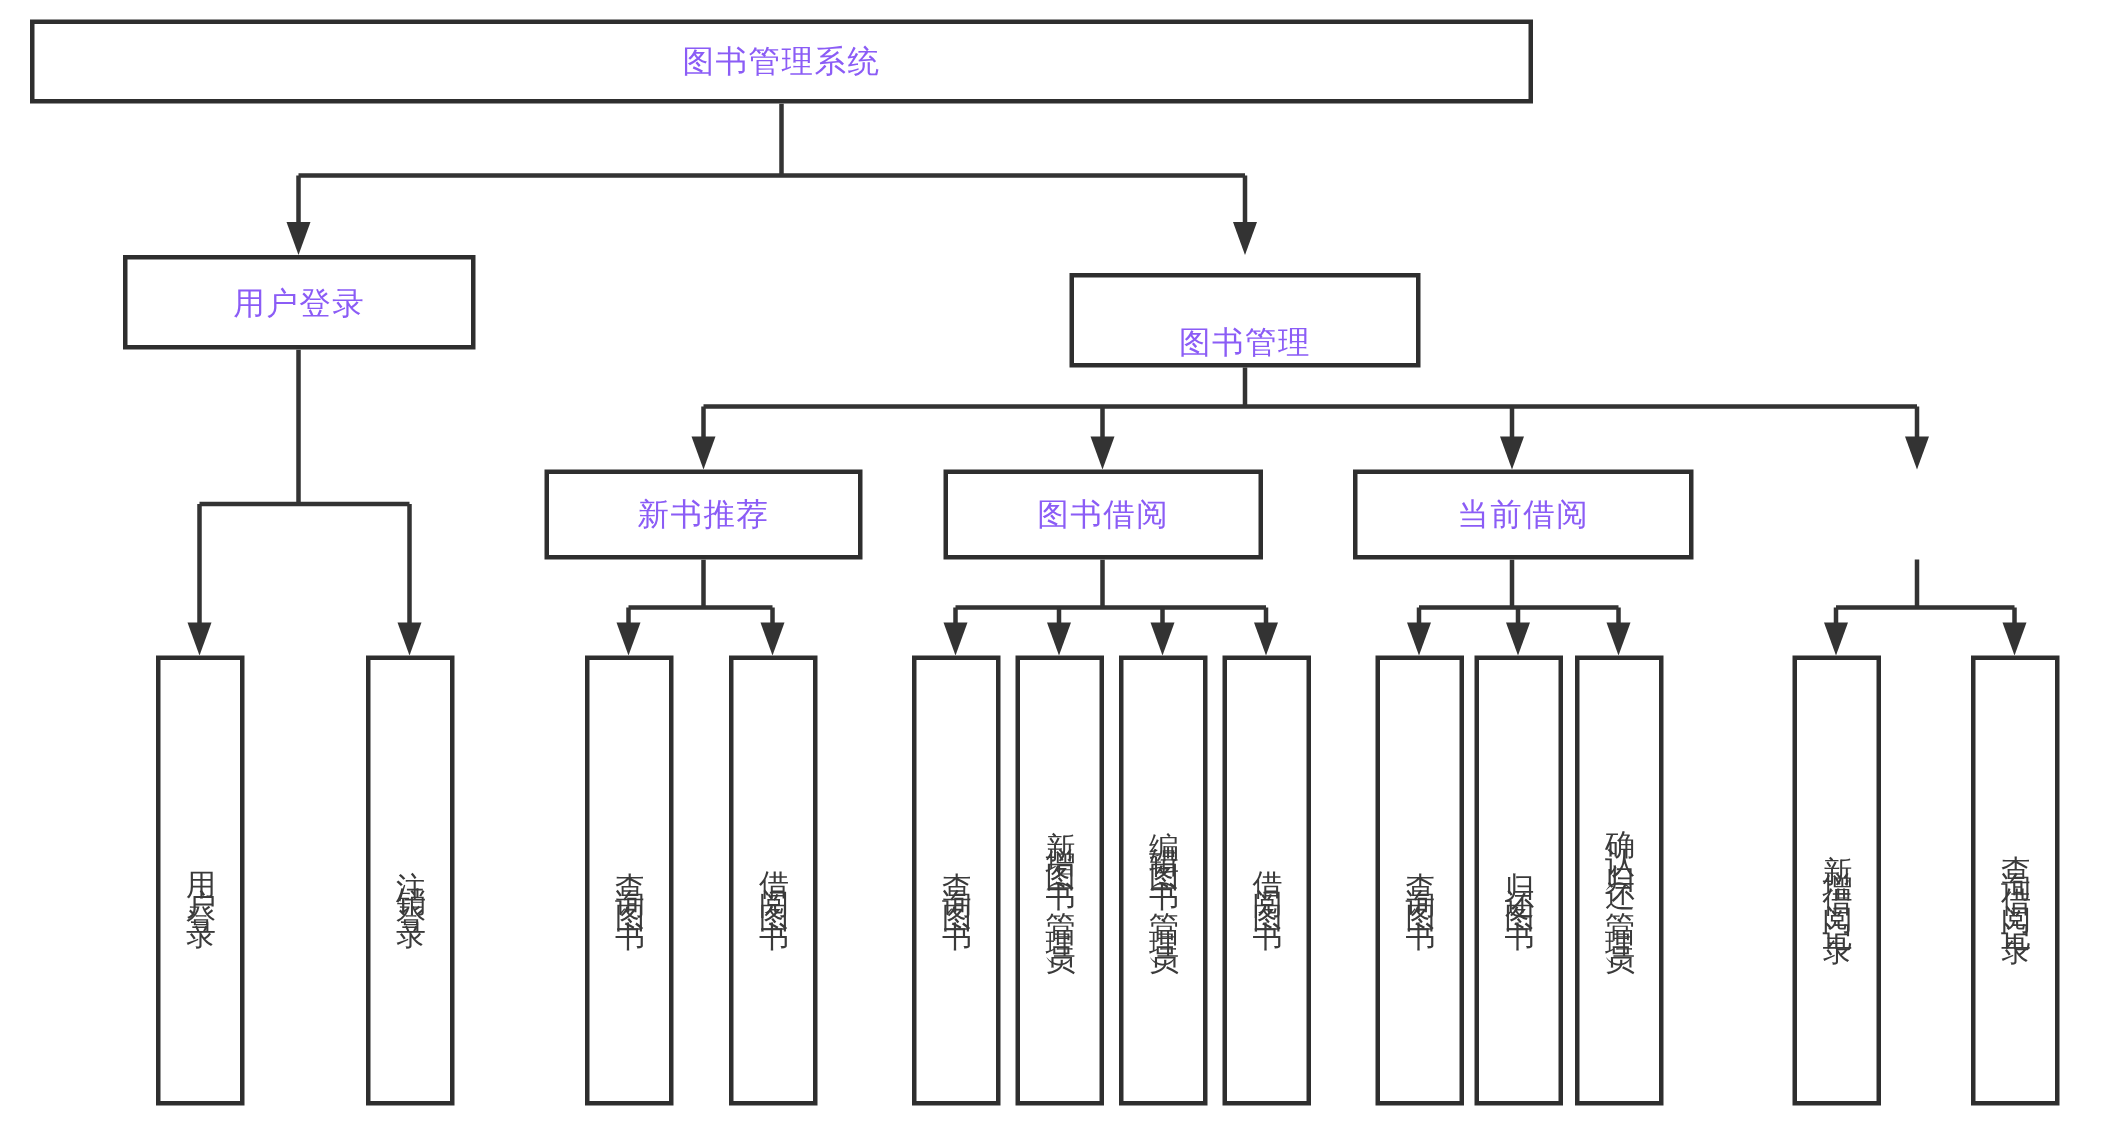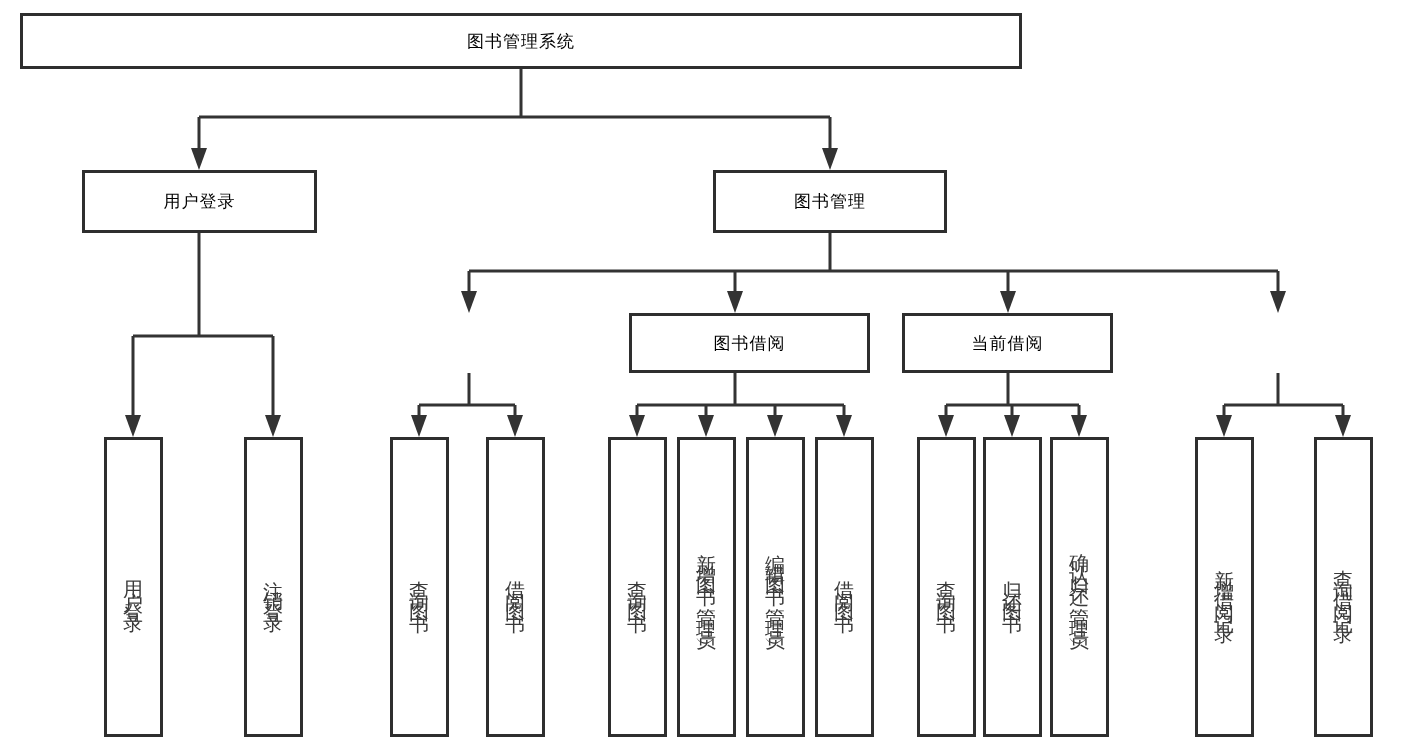--- a/index.html
+++ b/index.html
@@ -16,22 +16,22 @@
     overflow: hidden;
   }
   .node {
     position: absolute;
     box-sizing: border-box;
     border: 3px solid #2e2e2e;
     background: #ffffff;
     display: flex;
     align-items: center;
     justify-content: center;
-    color: #000000;
-    font-size: 17px;
+    color: #8b5cf6;
+    font-size: 21px;
     letter-spacing: 1px;
   }
   .leaf {
     position: absolute;
     box-sizing: border-box;
     border: 3px solid #2e2e2e;
     background: #ffffff;
     top: 437px;
     width: 59px;
     height: 300px;
@@ -109,28 +109,31 @@
     </g>
   </svg>
 
   <div class="node" style="left:20px; top:13px; width:1002px; height:56px;">
     <span>图书管理系统</span>
   </div>
 
   <div class="node" style="left:82px; top:170px; width:235px; height:63px;">
     <span>用户登录</span>
   </div>
-  <div class="node" style="left:713px; top:170px; width:234px; height:63px;">
+  <div class="node" style="left:713px; top:182px; width:234px; height:63px;align-items:flex-end;">
     <span>图书管理</span>
   </div>
 
-  <div class="node" style="left:629px; top:313px; width:241px; height:60px;">
+  <div class="node" style="left:363px; top:313px; width:212px; height:60px;">
+    <span>新书推荐</span>
+  </div>
+  <div class="node" style="left:629px; top:313px; width:213px; height:60px;">
     <span>图书借阅</span>
   </div>
-  <div class="node" style="left:902px; top:313px; width:211px; height:60px;">
+  <div class="node" style="left:902px; top:313px; width:227px; height:60px;">
     <span>当前借阅</span>
   </div>
 
   <div class="leaf" style="left:104px;">
     <span class="vtext">用户登录</span>
   </div>
   <div class="leaf" style="left:244px;">
     <span class="vtext">注销登录</span>
   </div>
 

